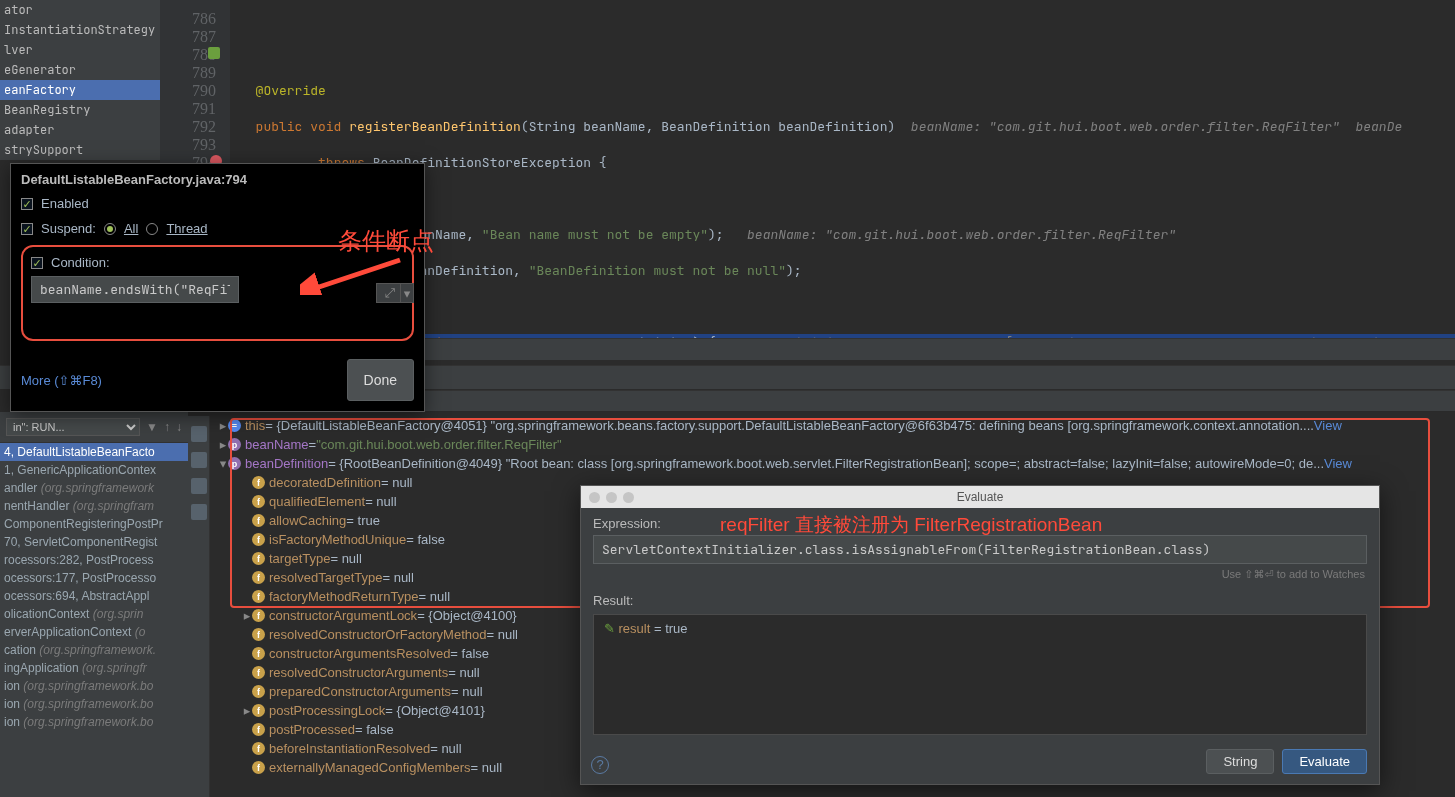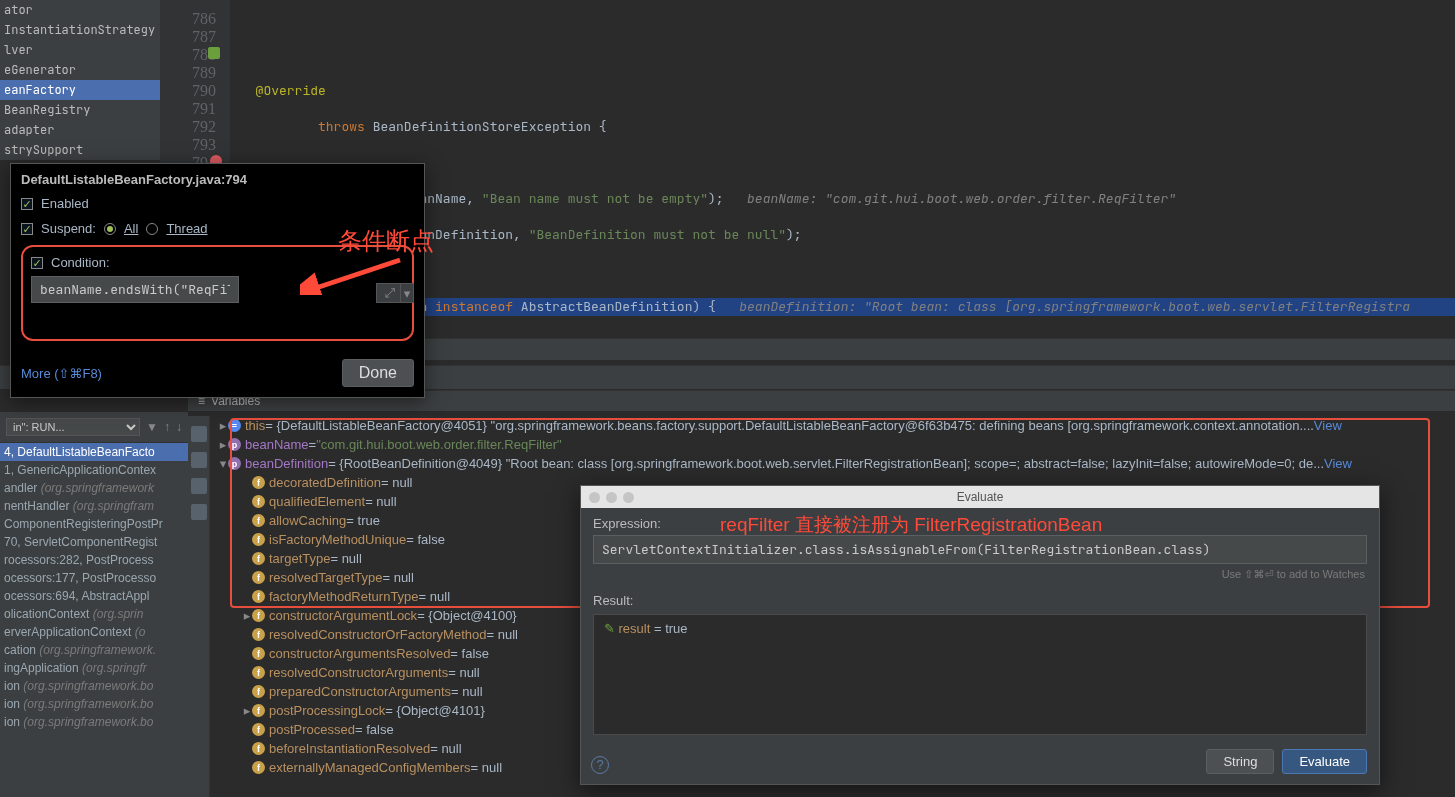--- a/index.html
+++ b/index.html
@@ -107,21 +107,21 @@
     display: flex; align-items: center; justify-content: center;
     color: #888; border: 1px solid #555; background: #3c3f41;
   }
   .bp-popup .footer {
     display: flex; justify-content: space-between; align-items: center;
     padding: 8px 10px 10px 10px;
   }
   .bp-popup .footer .more { color: #598ad6; }
   .bp-popup .footer button {
     background: #4c5052; color: #ddd; border: 1px solid #5b5f61;
-    padding: 4px 16px; border-radius: 3px; font-size: 16px;
+    padding: 12px 16px; border-radius: 3px; font-size: 14px;
   }
   .checkbox { width: 12px; height: 12px; border: 1px solid #888; display: inline-block; background:#5394ec20; }
   .checkbox.checked::after { content: "✓"; color:#a0c15a; font-size: 11px; line-height: 10px; display: block; text-align: center;}
   .radio { width: 12px; height: 12px; border: 1px solid #888; border-radius: 50%; display: inline-block;}
   .radio.checked::after { content: ""; width: 6px; height: 6px; background:#a0c15a; border-radius: 50%; display: block; margin: 2px;}
   .und { text-decoration: underline; }
 
   
   .ann-text {
     position: absolute;
@@ -310,20 +310,21 @@
       <div class="ln">792</div>
       <div class="ln">793</div>
       <div class="ln">794</div>
       <span class="shield" style="top:47px;"></span>
       <span class="bp" style="top:155px;"></span>
     </div>
     <div class="code">
 <div class="row" style="height:10px;"></div>
 <div class="row"></div>
 <div class="row">  <span class="k-ann">@Override</span></div>
+<div class="row">  <span class="k-kw">public void</span> <span class="k-fn">registerBeanDefinition</span><span>(String beanName, BeanDefinition beanDefinition)</span><span class="k-param">  beanName: "com.git.hui.boot.web.order.filter.ReqFilter"  beanDe</span></div>
 <div class="row">          <span class="k-kw">throws</span> <span>BeanDefinitionStoreException {</span></div>
 <div class="row"></div>
 <div class="row">      <span>Assert.</span><span class="k-fn" style="font-style:italic;">hasText</span><span>(beanName, </span><span class="k-str">"Bean name must not be empty"</span><span>);</span><span class="k-param">   beanName: "com.git.hui.boot.web.order.filter.ReqFilter"</span></div>
 <div class="row">      <span>Assert.</span><span class="k-fn" style="font-style:italic;">notNull</span><span>(beanDefinition, </span><span class="k-str">"BeanDefinition must not be null"</span><span>);</span></div>
 <div class="row"></div>
 <div class="row hl">      <span class="k-kw">if</span><span> (beanDefinition </span><span class="k-kw">instanceof</span><span> AbstractBeanDefinition) {</span><span class="k-param">   beanDefinition: "Root bean: class [org.springframework.boot.web.servlet.FilterRegistra</span></div>
 
 
 
 

